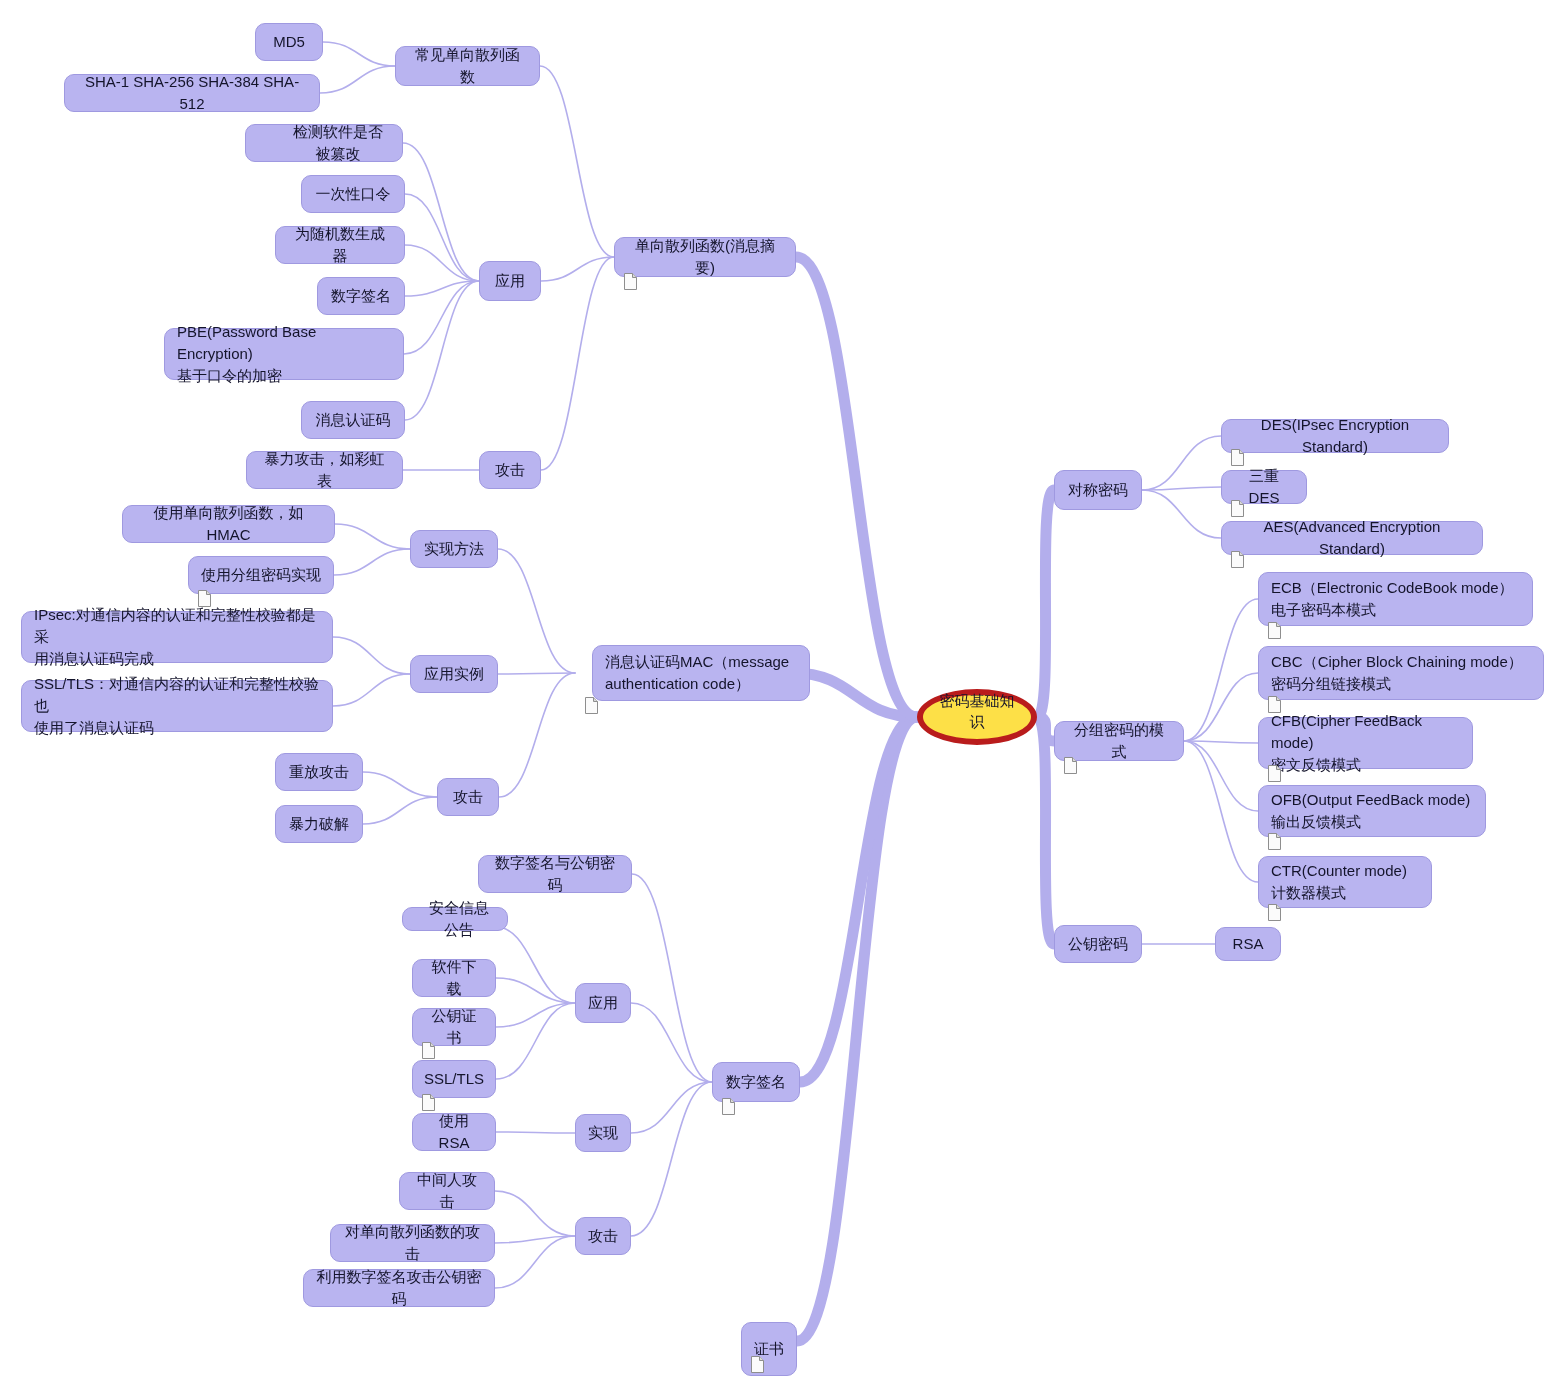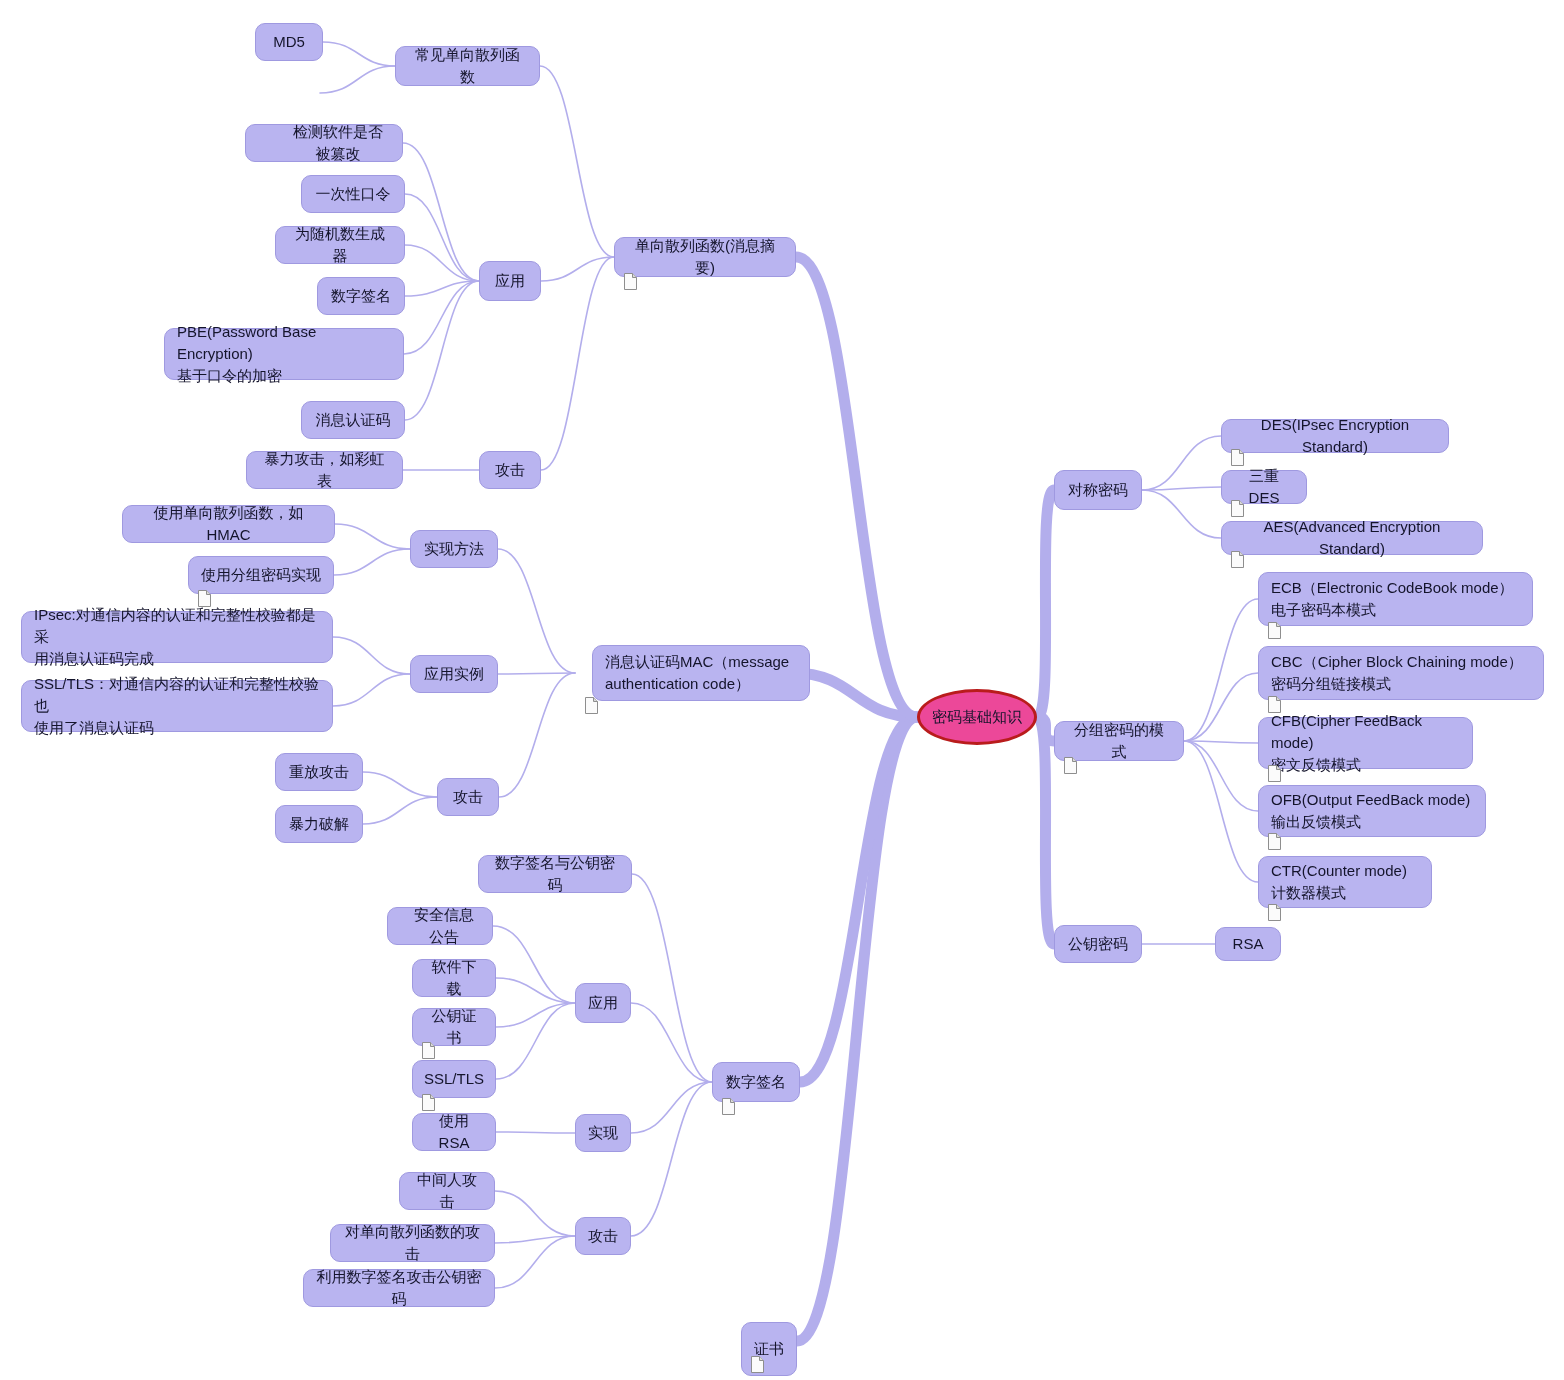--- a/index.html
+++ b/index.html
@@ -24,23 +24,24 @@
     display:flex;
     align-items:center;
     justify-content:center;
     text-align:center;
     padding:6px 12px;
     white-space:pre-line;
   }
   .node.left-align{justify-content:flex-start;text-align:left;}
   .node.root{
     border-radius:50%;
-    background:#ec4899;
-    border:3px solid #b91c1c;
+    background:#fde047;
+    border:6px solid #b91c1c;
     font-size:15px;
+    align-items:flex-end;
   }
   .note{
     position:absolute;
     width:13px;height:17px;
     pointer-events:none;
   }
   .note svg{display:block;width:13px;height:17px;}
 </style>
 </head>
 <body>
@@ -91,20 +92,21 @@
       <path d="M 404 354 C 441.5 354 441.5 281 479 281" fill="none" stroke="#b3aeec" stroke-width="1.6" stroke-linecap="round"></path>
       <path d="M 405 296 C 442 296 442 281 479 281" fill="none" stroke="#b3aeec" stroke-width="1.6" stroke-linecap="round"></path>
       <path d="M 405 245 C 442 245 442 281 479 281" fill="none" stroke="#b3aeec" stroke-width="1.6" stroke-linecap="round"></path>
       <path d="M 405 194 C 442 194 442 281 479 281" fill="none" stroke="#b3aeec" stroke-width="1.6" stroke-linecap="round"></path>
       <path d="M 403 143 C 441 143 441 281 479 281" fill="none" stroke="#b3aeec" stroke-width="1.6" stroke-linecap="round"></path>
       <path d="M 540 66 C 577 66 577 257 614 257" fill="none" stroke="#b3aeec" stroke-width="1.6" stroke-linecap="round"></path>
       <path d="M 320 93 C 357.5 93 357.5 66 395 66" fill="none" stroke="#b3aeec" stroke-width="1.6" stroke-linecap="round"></path>
       <path d="M 323 42 C 359 42 359 66 395 66" fill="none" stroke="#b3aeec" stroke-width="1.6" stroke-linecap="round"></path>
     </svg>
 <div class="node" style="left: 255px; top: 23px; width: 68px; height: 38px;"><span>MD5</span></div>
+    <div class="node" style="left: 64px; top: 74px; width: 256px; height: 38px;"><span>SHA-1 SHA-256 SHA-384 SHA-512</span></div>
     <div class="node" style="left: 395px; top: 46px; width: 145px; height: 40px;"><span>常见单向散列函数</span></div>
     <div class="node" style="left: 245px; top: 124px; width: 158px; height: 38px; padding-left: 40px;"><span>检测软件是否被篡改</span></div>
     <div class="node" style="left: 301px; top: 175px; width: 104px; height: 38px;"><span>一次性口令</span></div>
     <div class="node" style="left: 275px; top: 226px; width: 130px; height: 38px;"><span>为随机数生成器</span></div>
     <div class="node" style="left: 317px; top: 277px; width: 88px; height: 38px;"><span>数字签名</span></div>
     <div class="node left-align" style="left: 164px; top: 328px; width: 240px; height: 52px;"><span>PBE(Password Base Encryption)
 基于口令的加密</span></div>
     <div class="node" style="left: 301px; top: 401px; width: 104px; height: 38px;"><span>消息认证码</span></div>
     <div class="node" style="left: 479px; top: 261px; width: 62px; height: 40px;"><span>应用</span></div>
     <div class="node" style="left: 246px; top: 451px; width: 157px; height: 38px;"><span>暴力攻击，如彩虹表</span></div>
@@ -206,21 +208,21 @@
 计数器模式</span></div>
     <div class="note" style="left: 1268px; top: 904px;">
       <svg viewBox="0 0 13 17" xmlns="http://www.w3.org/2000/svg">
         <path d="M0.5 0.5 H8.5 L12.5 4.5 V16.5 H0.5 Z" fill="#fbfbfb" stroke="#8e8e8e" stroke-width="1"></path>
         <path d="M8.5 0.5 V4.5 H12.5" fill="#d9d9d9" stroke="#8e8e8e" stroke-width="1"></path>
       </svg>
     </div>
     <div class="node" style="left: 1054px; top: 925px; width: 88px; height: 38px;"><span>公钥密码</span></div>
     <div class="node" style="left: 1215px; top: 927px; width: 66px; height: 34px;"><span>RSA</span></div>
     <div class="node" style="left: 478px; top: 855px; width: 154px; height: 38px;"><span>数字签名与公钥密码</span></div>
-    <div class="node" style="left: 387px; top: 907px; width: 106px; height: 38px; padding-left: 20px;"><span>安全信息公告</span></div>
+    <div class="node" style="left: 402px; top: 907px; width: 106px; height: 24px; padding-left: 20px;"><span>安全信息公告</span></div>
     <div class="node" style="left: 412px; top: 959px; width: 84px; height: 38px; align-items: center;"><span>软件下载</span></div>
     <div class="node" style="left: 412px; top: 1008px; width: 84px; height: 38px;"><span>公钥证书</span></div>
     <div class="note" style="left: 422px; top: 1042px;">
       <svg viewBox="0 0 13 17" xmlns="http://www.w3.org/2000/svg">
         <path d="M0.5 0.5 H8.5 L12.5 4.5 V16.5 H0.5 Z" fill="#fbfbfb" stroke="#8e8e8e" stroke-width="1"></path>
         <path d="M8.5 0.5 V4.5 H12.5" fill="#d9d9d9" stroke="#8e8e8e" stroke-width="1"></path>
       </svg>
     </div>
     <div class="node" style="left: 412px; top: 1060px; width: 84px; height: 38px;"><span>SSL/TLS</span></div>
     <div class="note" style="left: 422px; top: 1094px;">

